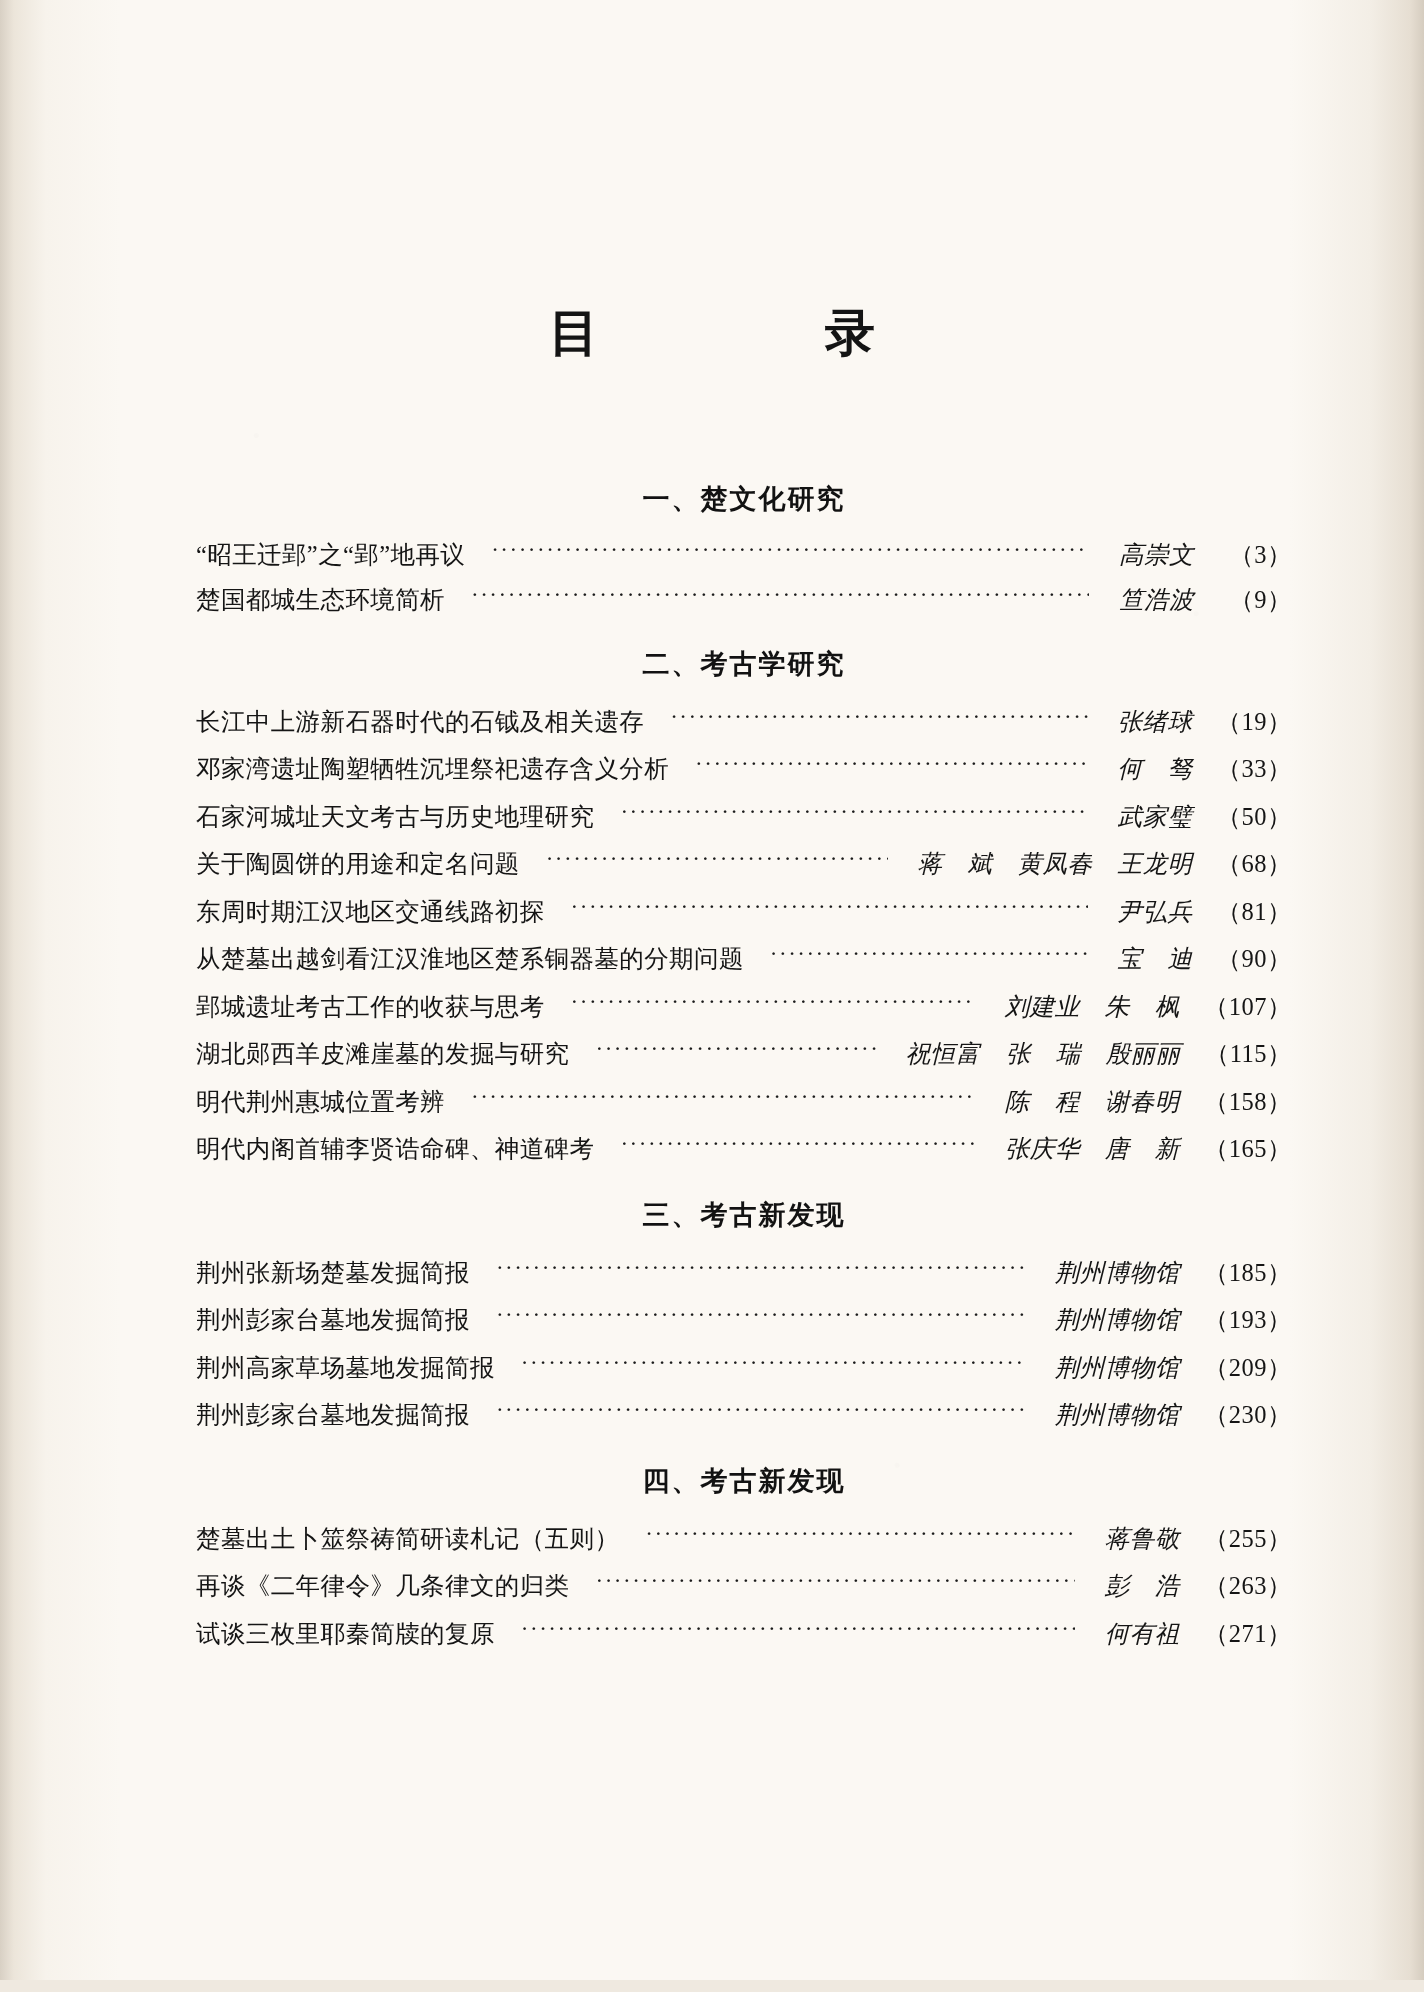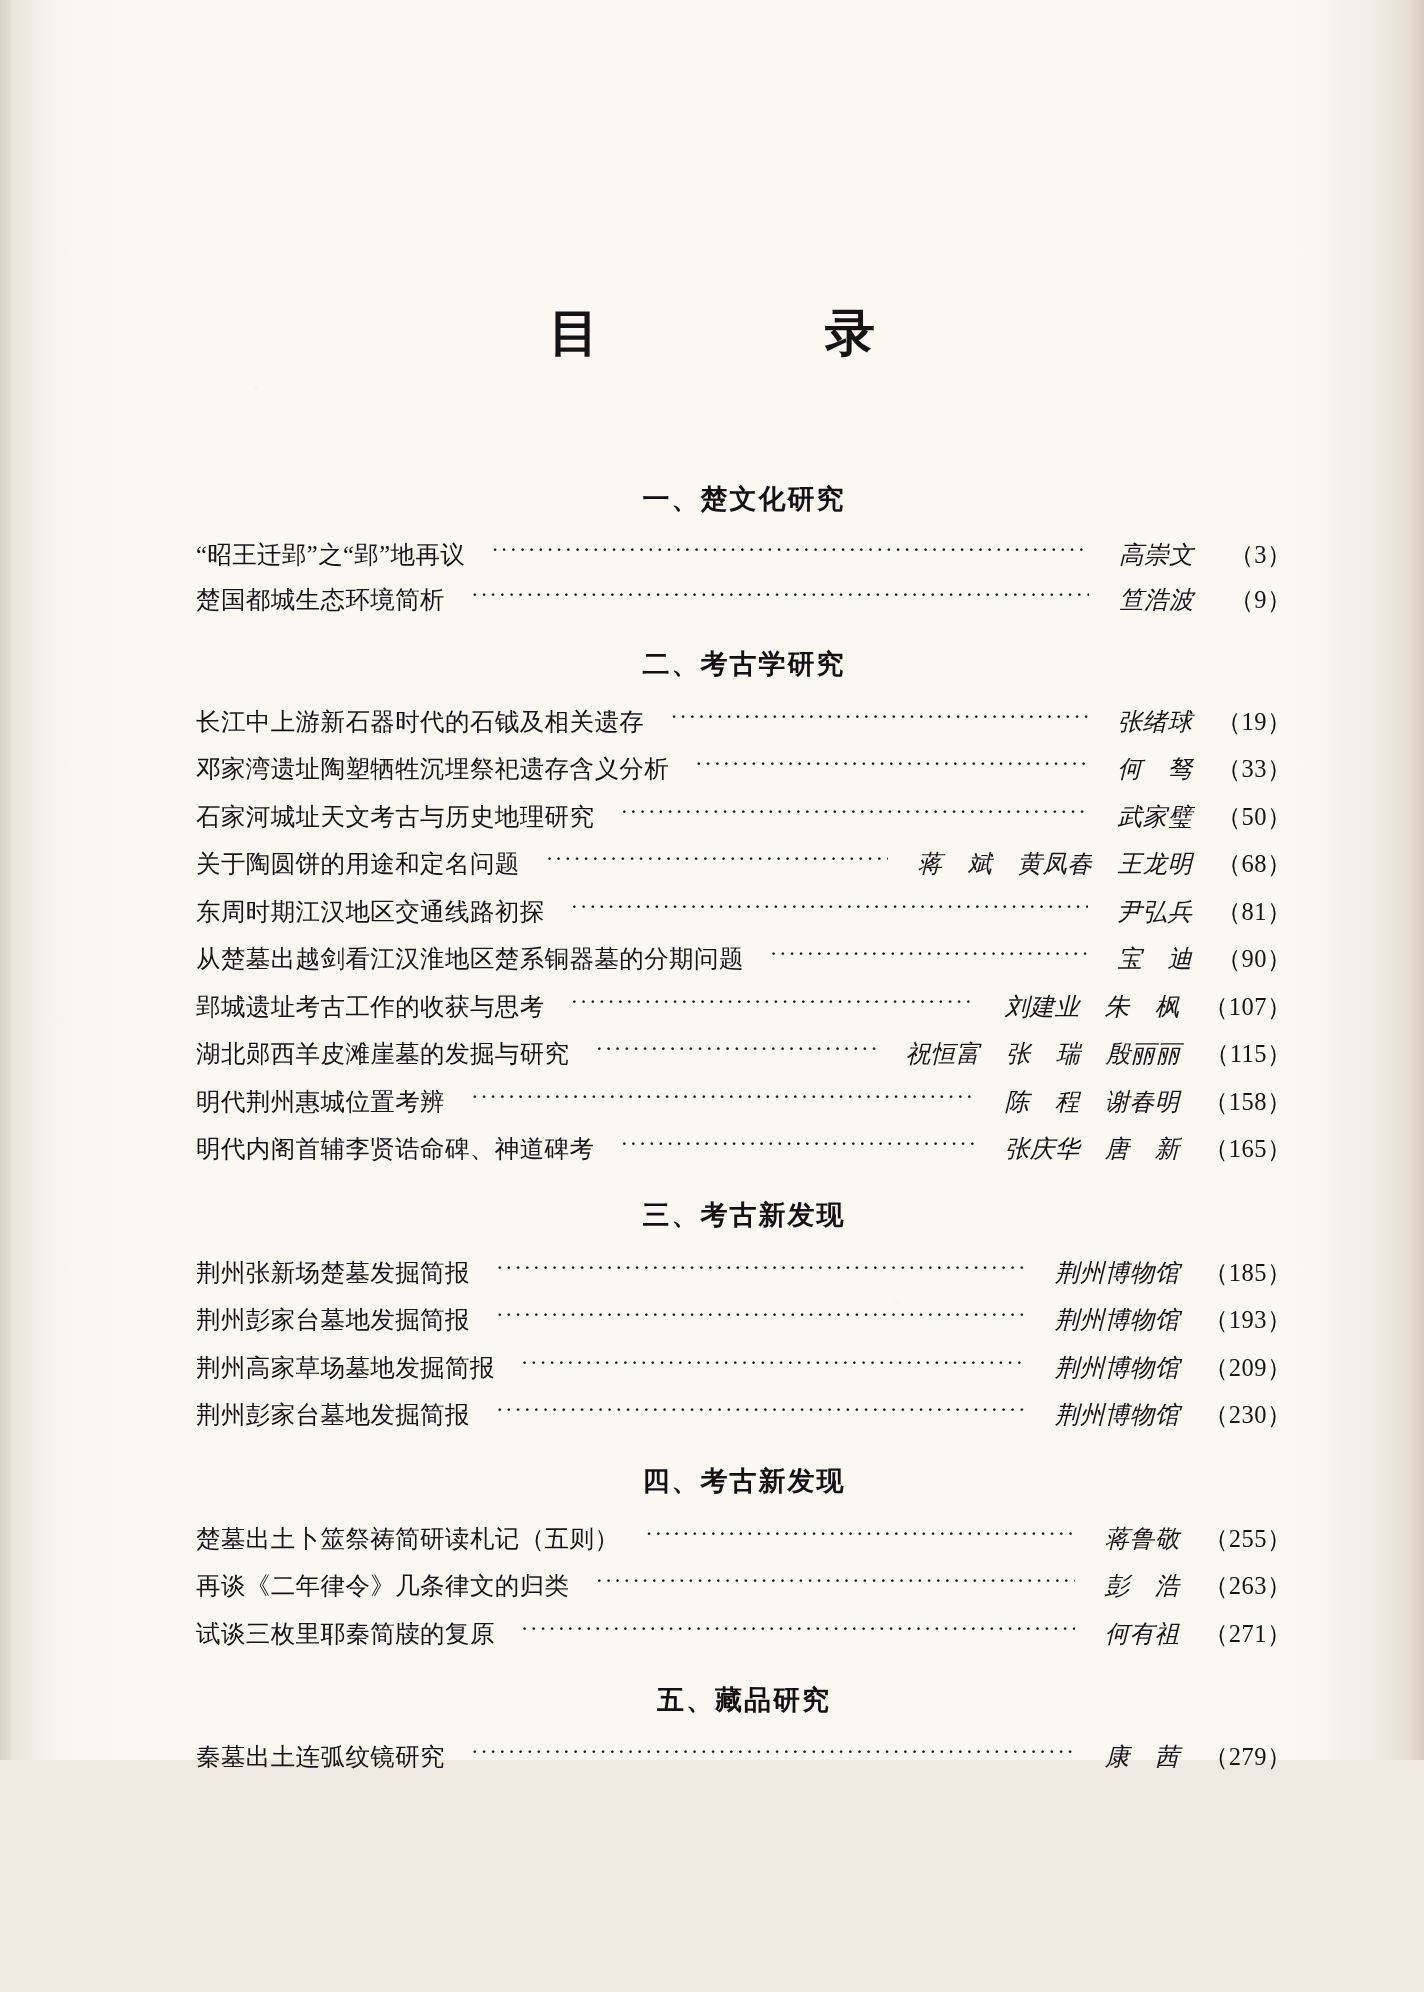--- a/index.html
+++ b/index.html
@@ -9,21 +9,21 @@
   }
   body {
     width: 1424px;
     height: 1992px;
     font-family: "Liberation Serif", "DejaVu Serif", serif;
     overflow: hidden;
   }
   .page {
     position: relative;
     width: 1424px;
-    height: 1760px;
+    height: 1980px;
     background:
       linear-gradient(to right, #d8d0c4 0px, #ece5da 14px, #f7f3ec 46px, #fbf8f3 120px, #fbf8f3 1290px, #f3eee6 1370px, #e6ded2 1410px, #d5ccbf 1424px);
   }
   .paper-texture {
     position: absolute;
     inset: 0;
     background-image:
       radial-gradient(circle at 18% 22%, rgba(0,0,0,0.012) 0 2px, transparent 3px),
       radial-gradient(circle at 63% 74%, rgba(0,0,0,0.012) 0 2px, transparent 3px),
       radial-gradient(circle at 84% 31%, rgba(0,0,0,0.010) 0 2px, transparent 3px);
@@ -242,25 +242,16 @@
           <span class="page-no">（263）</span>
         </div>
         <div class="entry">
           <span class="title">试谈三枚里耶秦简牍的复原</span>
           <span class="leader"></span>
           <span class="authors">何有祖</span>
           <span class="page-no">（271）</span>
         </div>
       </div>
 
-      <div class="sec-block">
-        <div class="section-heading">五、藏品研究</div>
-        <div class="entry">
-          <span class="title">秦墓出土连弧纹镜研究</span>
-          <span class="leader"></span>
-          <span class="authors">康　茜</span>
-          <span class="page-no">（279）</span>
-        </div>
-      </div>
 
     </div>
   </div>
 </div>
 
 </body></html>

